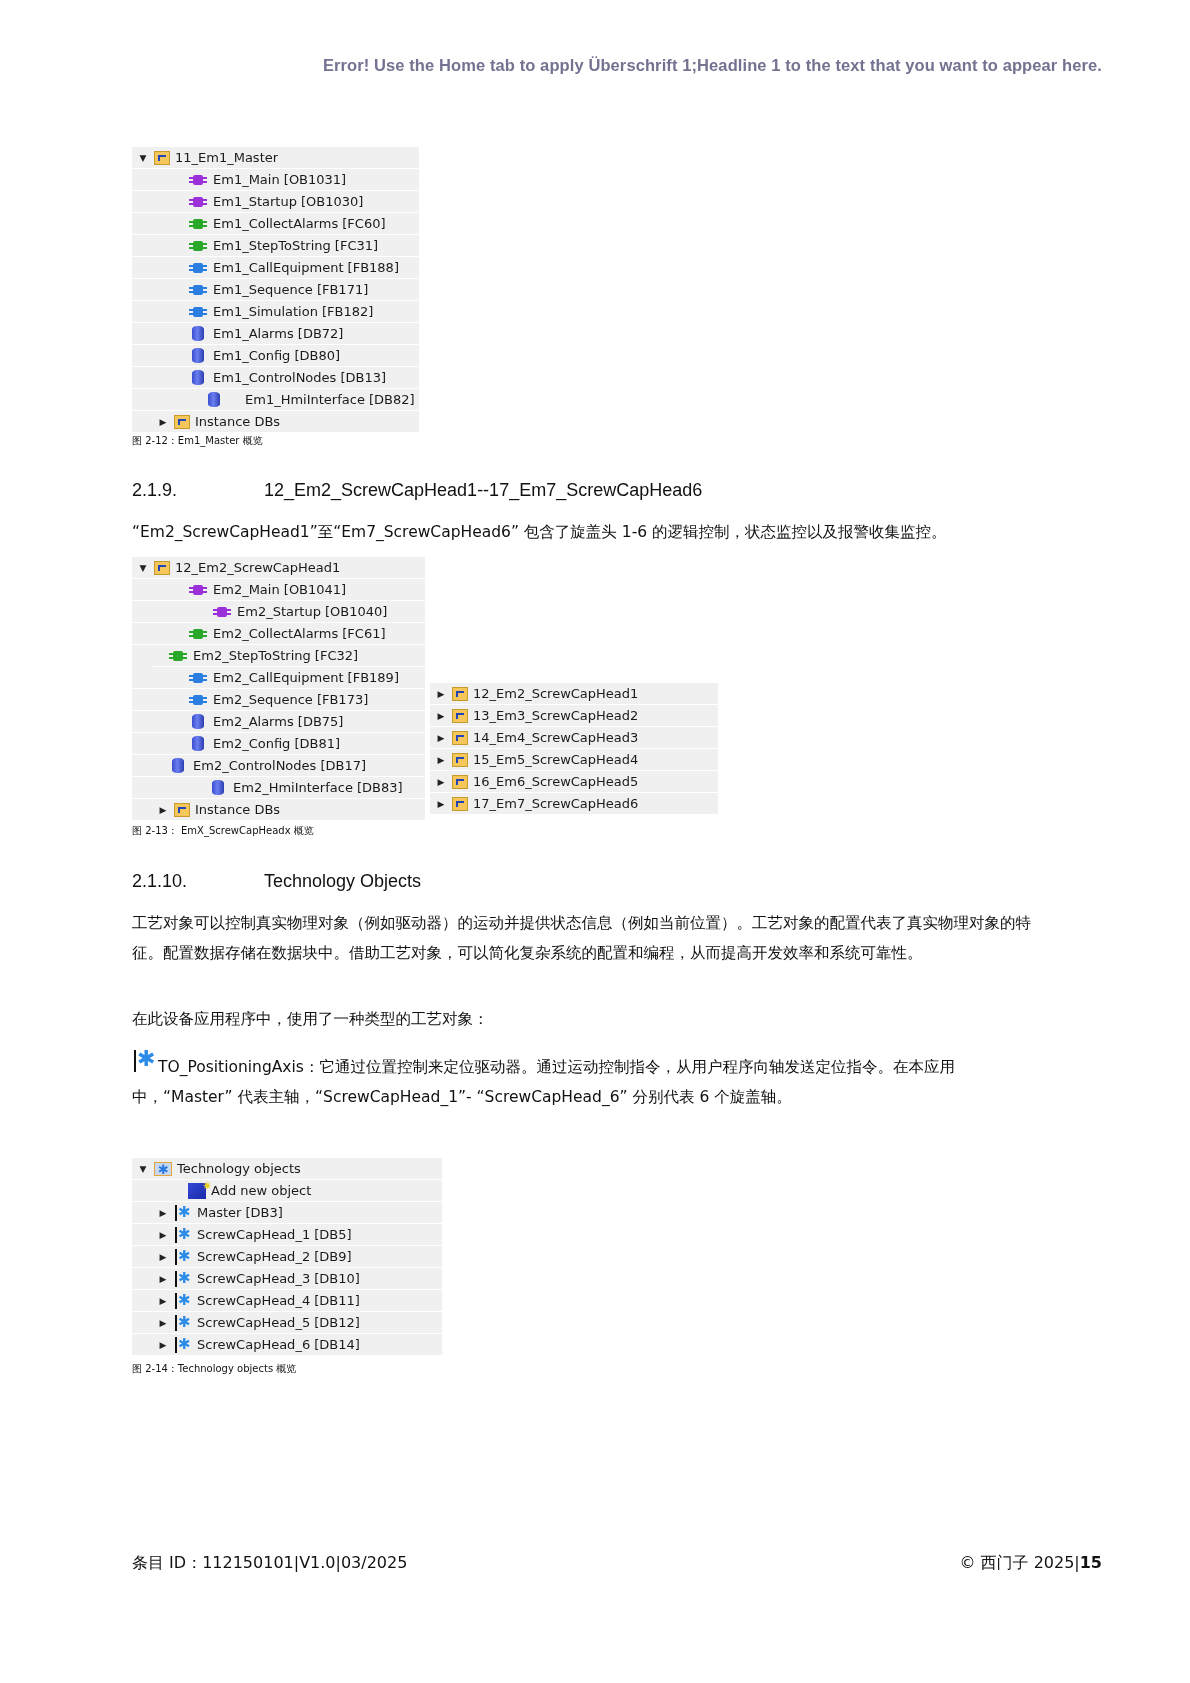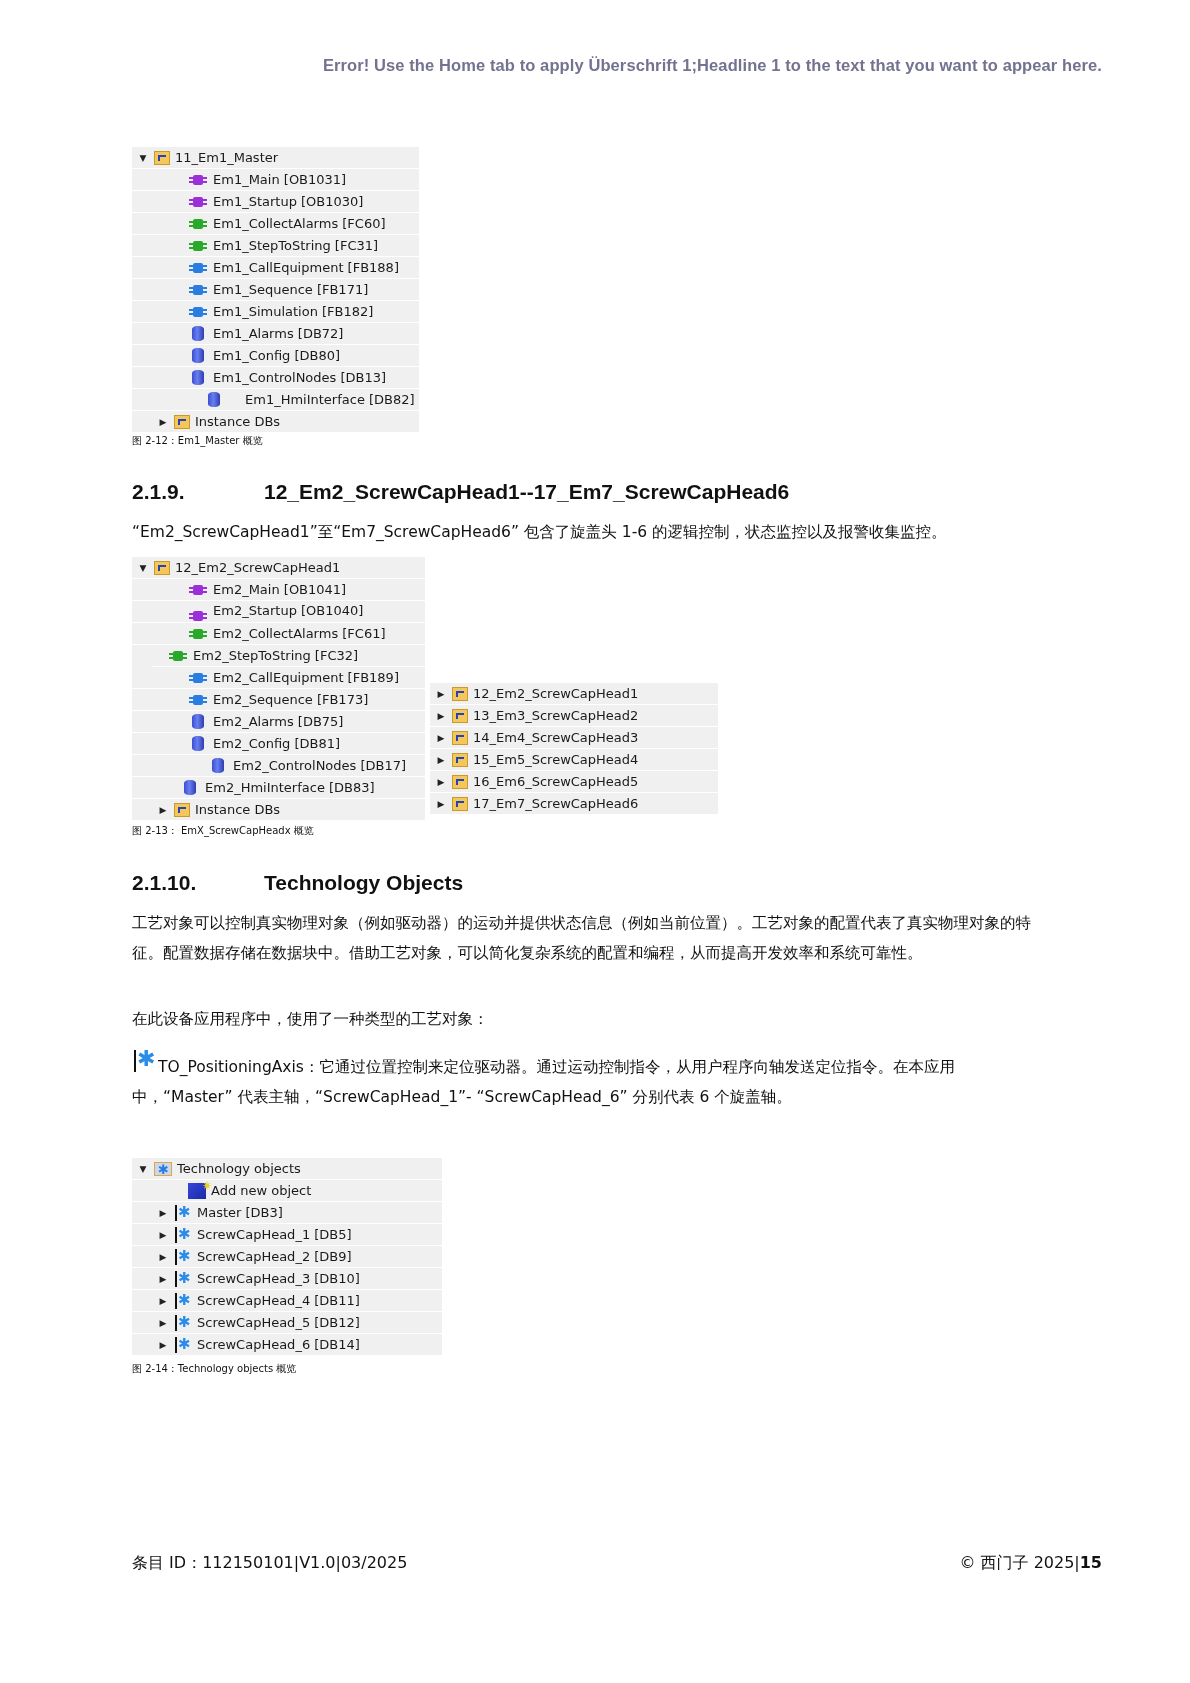--- a/index.html
+++ b/index.html
@@ -18,21 +18,21 @@
   .blk::after { content: ""; position: absolute; left: 1px; top: 3px; width: 18px; height: 2px; background: var(--c); box-shadow: 0 4px 0 var(--c); }
   .db { width: 12px; height: 15px; border-radius: 5px / 3px; background: linear-gradient(90deg, #3a4fd0, #6a7ef0 45%, #2c3db0); margin-left: 4px; margin-right: 9px; }
   .to { width: 18px; height: 16px; position: relative; }
   .to::before { content: ""; position: absolute; left: 1px; top: 0; width: 2px; height: 16px; background: #111; }
   .to::after { content: "✱"; position: absolute; left: 4px; top: -4px; font-size: 15px; color: #2a8ce8; }
   .addobj { width: 18px; height: 16px; background: linear-gradient(135deg, #3447d8, #1a2aa8); position: relative; }
   .addobj::after { content: "✷"; position: absolute; right: -6px; top: -8px; font-size: 12px; color: #e8d020; }
   .tofolder { width: 18px; height: 14px; background: #c8d8f0; border: 1px solid #e2a63a; box-sizing: border-box; position: relative; }
   .tofolder::after { content: "✱"; position: absolute; left: 3px; top: -4px; font-size: 13px; color: #2a7ae0; }
   .caption { position: absolute; left: 132px; font-size: 10px; font-family: "DejaVu Sans", sans-serif; color: #111; }
-  .h2 { position: absolute; left: 132px; font-size: 21px; font-weight: bold; font-family: "Liberation Sans", sans-serif; color: #111; }
+  .h2 { position: absolute; left: 132px; font-size: 18px; font-weight: normal; font-family: "Liberation Sans", sans-serif; color: #111; }
   .h2 .num { display: inline-block; width: 132px; }
   .para { position: absolute; left: 132px; width: 900px; font-size: 15.5px; line-height: 30px; color: #111; font-family: "DejaVu Sans", sans-serif; }
   .footer-left { position: absolute; left: 132px; top: 1553px; font-size: 16px; color: #111; }
   .footer-right { position: absolute; right: 88px; top: 1553px; font-size: 16px; color: #111; }
   .footer-right b { font-weight: bold; }
   .bigto { display: inline-block; width: 26px; height: 24px; position: relative; vertical-align: -2px; }
   .bigto::before { content: ""; position: absolute; left: 2px; top: 0; width: 2px; height: 22px; background: #111; box-shadow: 0 0 0 0 #111; }
   .bigto::after { content: "✱"; position: absolute; left: 5px; top: -6px; font-size: 22px; color: #2a8ce8; }
 </style>
 </head>
@@ -118,21 +118,21 @@
     <div class="row" style="padding-left: 6px;">
       <span class="arrow" style="margin-right: 6px;">▼</span>
       <span class="ico folder"></span>
       <span>12_Em2_ScrewCapHead1</span>
     </div>
     <div class="row" style="padding-left: 40px;">
       <span class="arrow" style="margin-right: 6px;"></span>
       <span class="ico blk" style="--c: #9b2fd8;"></span>
       <span>Em2_Main [OB1041]</span>
     </div>
-    <div class="row" style="padding-left: 40px; align-items: flex-end;">
+    <div class="row" style="padding-left: 64px;">
       <span class="arrow" style="margin-right: 6px;"></span>
       <span class="ico blk" style="--c: #9b2fd8;"></span>
       <span>Em2_Startup [OB1040]</span>
     </div>
     <div class="row" style="padding-left: 40px;">
       <span class="arrow" style="margin-right: 6px;"></span>
       <span class="ico blk" style="--c: #2aa82a;"></span>
       <span>Em2_CollectAlarms [FC61]</span>
     </div>
     <div class="row" style=" margin-left: 20px;">
@@ -153,26 +153,26 @@
     <div class="row" style="padding-left: 40px;">
       <span class="arrow" style="margin-right: 6px;"></span>
       <span class="ico db"></span>
       <span>Em2_Alarms [DB75]</span>
     </div>
     <div class="row" style="padding-left: 40px;">
       <span class="arrow" style="margin-right: 6px;"></span>
       <span class="ico db"></span>
       <span>Em2_Config [DB81]</span>
     </div>
-    <div class="row" style="padding-left: 60px; text-align: right;">
+    <div class="row" style="padding-left: 20px; text-align: right;">
       <span class="arrow" style="margin-right: 6px;"></span>
       <span class="ico db"></span>
       <span>Em2_ControlNodes [DB17]</span>
     </div>
-    <div class="row" style="padding-left: 32px;">
+    <div class="row" style="padding-left: 60px;">
       <span class="arrow" style="margin-right: 6px;"></span>
       <span class="ico db"></span>
       <span>Em2_HmiInterface [DB83]</span>
     </div>
     <div class="row" style="padding-left: 26px;">
       <span class="arrow" style="margin-right: 6px;">▶</span>
       <span class="ico folder"></span>
       <span>Instance DBs</span>
     </div>
   </div>

